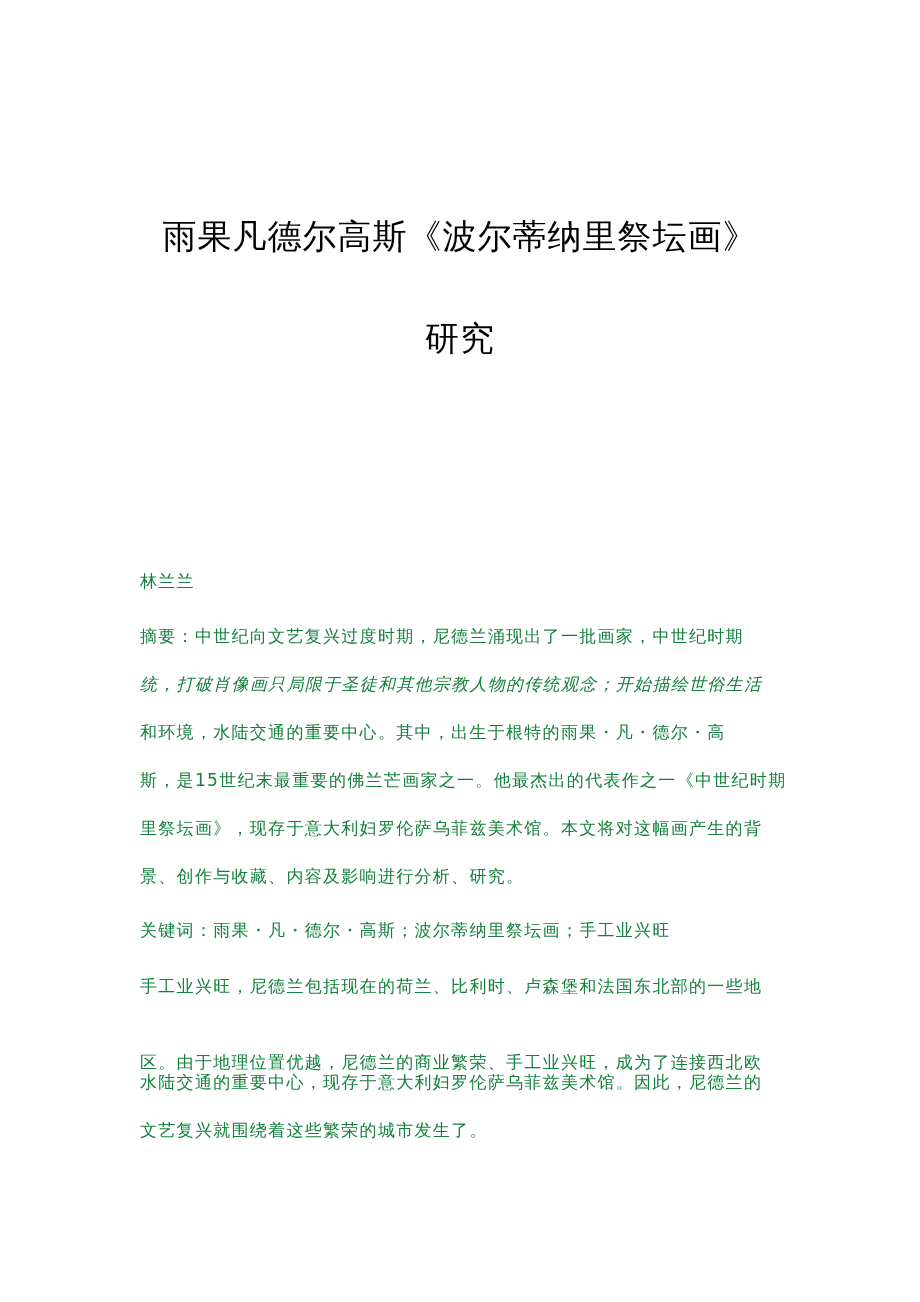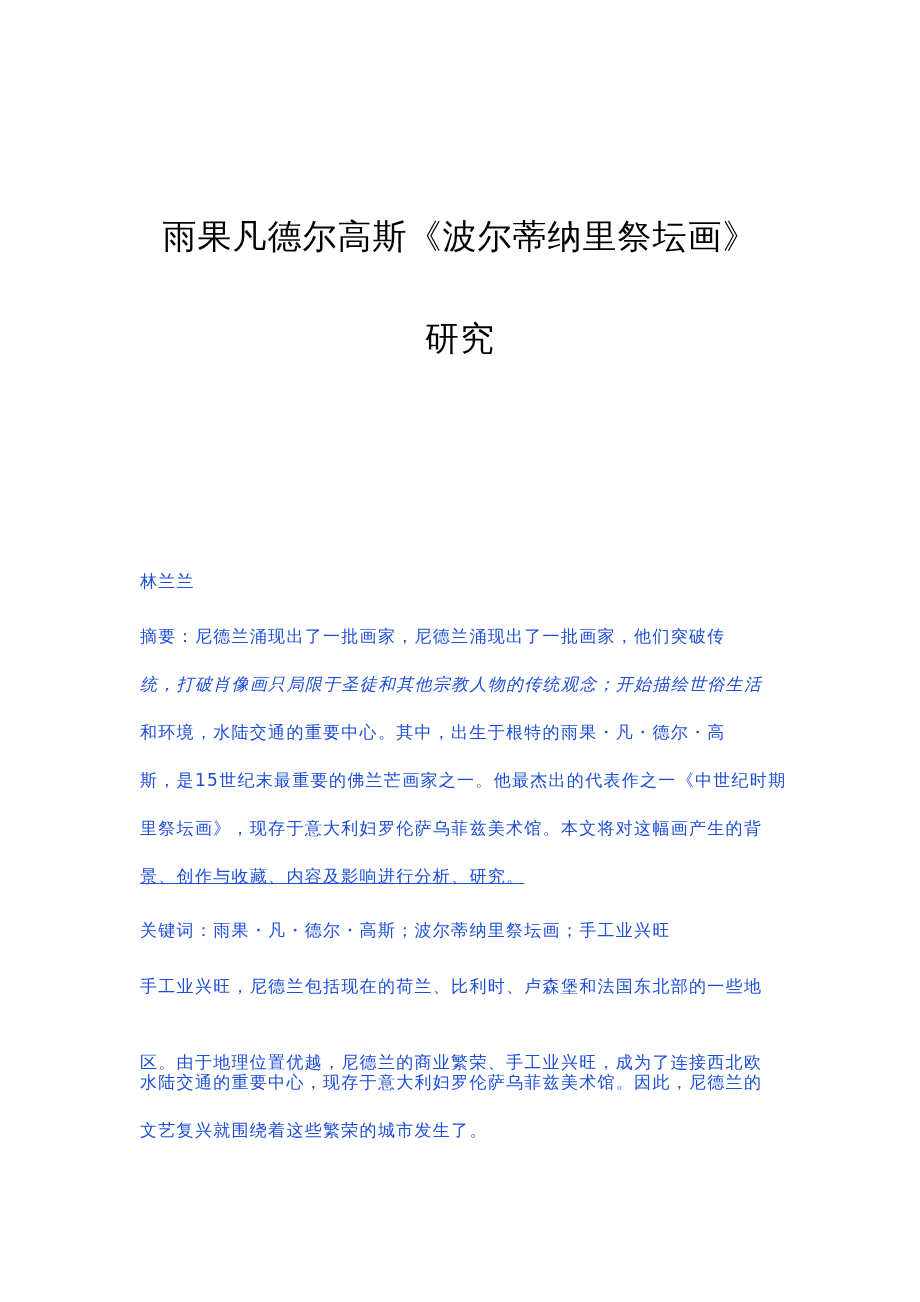--- a/index.html
+++ b/index.html
@@ -34,41 +34,41 @@
     }
     .title-line.l1 { top: 196px; margin-top: 20px; }
     .title-line.l2 { top: 318px; }
 
     .text-line {
       position: absolute;
       left: 140px;
       width: 640px;
       font-size: 17px;
       line-height: 24px;
-      color: #1d4ed8;
+      color: #15803d;
       white-space: nowrap;
       letter-spacing: 1.3px;
     }
   </style>
 </head>
 <body>
 
 <div class="page">
 
   <div class="title-line l1">雨果凡德尔高斯《波尔蒂纳里祭坛画》</div>
   <div class="title-line l2">研究</div>
 
   <div class="text-line" style="top:569px;">林兰兰</div>
 
-  <div class="text-line" style="top:624px;">摘要：尼德兰涌现出了一批画家，尼德兰涌现出了一批画家，他们突破传</div>
+  <div class="text-line" style="top:624px;">摘要：中世纪向文艺复兴过度时期，尼德兰涌现出了一批画家，中世纪时期</div>
   <div class="text-line" style="top:672px;font-style:italic;">统，打破肖像画只局限于圣徒和其他宗教人物的传统观念；开始描绘世俗生活</div>
   <div class="text-line" style="top:720px;">和环境，水陆交通的重要中心。其中，出生于根特的雨果・凡・德尔・高</div>
   <div class="text-line" style="top:768px;">斯，是15世纪末最重要的佛兰芒画家之一。他最杰出的代表作之一《中世纪时期</div>
   <div class="text-line" style="top:816px;">里祭坛画》，现存于意大利妇罗伦萨乌菲兹美术馆。本文将对这幅画产生的背</div>
-  <div class="text-line" style="top:864px;text-decoration:underline;">景、创作与收藏、内容及影响进行分析、研究。</div>
+  <div class="text-line" style="top:864px;">景、创作与收藏、内容及影响进行分析、研究。</div>
 
   <div class="text-line" style="top:918px;">关键词：雨果・凡・德尔・高斯；波尔蒂纳里祭坛画；手工业兴旺</div>
 
   <div class="text-line" style="top:974px;">手工业兴旺，尼德兰包括现在的荷兰、比利时、卢森堡和法国东北部的一些地</div>
   <div class="text-line" style="top:1050px;">区。由于地理位置优越，尼德兰的商业繁荣、手工业兴旺，成为了连接西北欧</div>
   <div class="text-line" style="top:1070px;">水陆交通的重要中心，现存于意大利妇罗伦萨乌菲兹美术馆。因此，尼德兰的</div>
   <div class="text-line" style="top:1118px;">文艺复兴就围绕着这些繁荣的城市发生了。</div>
 
 </div>
 

